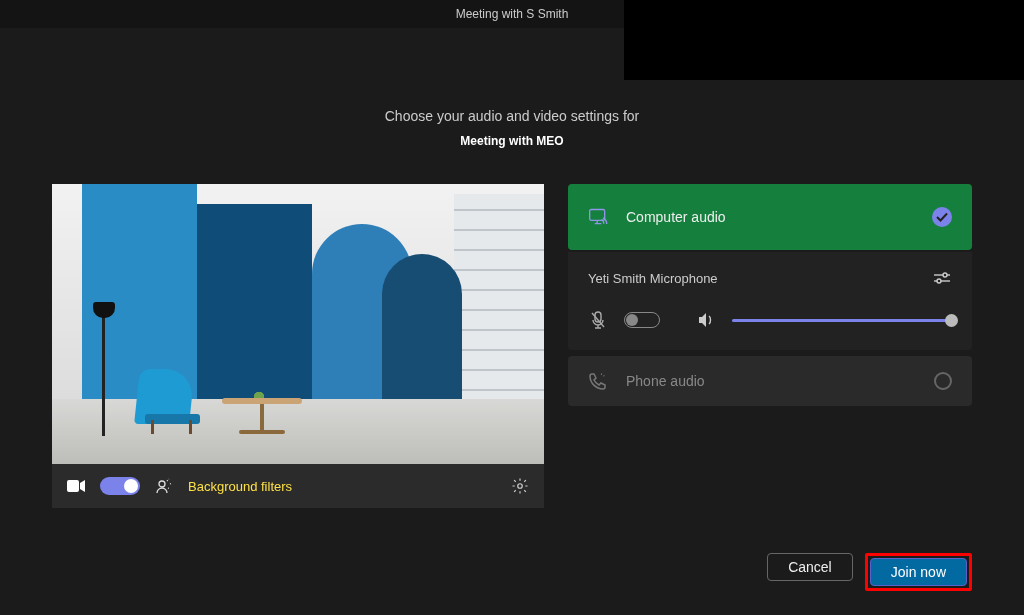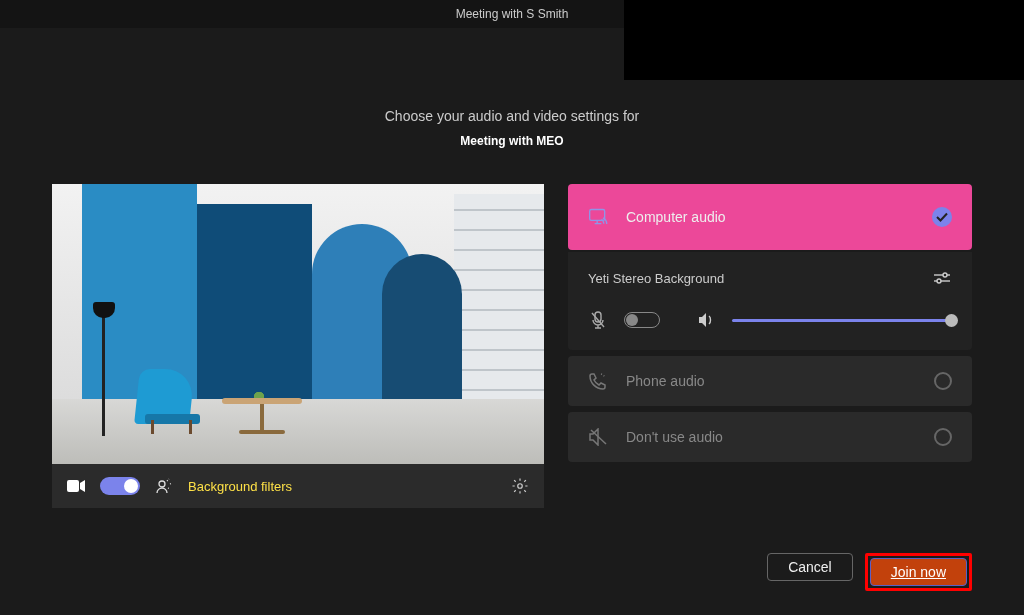--- a/index.html
+++ b/index.html
@@ -33,33 +33,33 @@
   .ctrlbar { height:44px; background:#2b2b2b; display:flex; align-items:center; padding:0 14px; gap:14px;}
   .icon { width:20px; height:20px; display:inline-flex; align-items:center; justify-content:center;}
   .toggle { width:40px; height:18px; background:#7b83eb; border-radius:10px; position:relative; cursor:pointer;}
   .toggle .knob{position:absolute; right:2px; top:2px; width:14px; height:14px; background:#fff; border-radius:50%;}
   .sm-toggle { width:36px; height:16px; border:1px solid #888; border-radius:10px; position:relative; cursor:pointer;}
   .sm-toggle .knob{position:absolute; left:1px; top:1px; width:12px; height:12px; background:#888; border-radius:50%;}
   .bglabel{font-size:13px;color:#fde047;}
   .gear{ margin-left:auto; cursor:pointer;}
   .right { flex:1; display:flex; flex-direction:column; gap:6px;}
   .opt { background:#2a2a2a; border-radius:4px; display:flex; align-items:center; padding:0 20px; height:50px; gap:18px; cursor:pointer;}
-  .opt.selected { background:#ec4899; height:66px;}
+  .opt.selected { background:#15803d; height:66px;}
   .opt .label{ font-size:14px; color:#888;}
   .opt.selected .label{ color:#eee;}
   .radio{ margin-left:auto; width:18px; height:18px; border:2px solid #666; border-radius:50%;}
   .check{ margin-left:auto; width:20px; height:20px; background:#7b83eb; border-radius:50%; display:flex; align-items:center; justify-content:center;}
   .detail { background:#222; border-radius:0 0 4px 4px; padding:16px 20px 20px 20px; margin-top:-4px;}
   .drow{ display:flex; align-items:center; justify-content:space-between; font-size:13px; color:#ccc;}
   .drow2{ display:flex; align-items:center; gap:16px; margin-top:22px;}
   .slider{ flex:1; height:3px; background:#7b83eb; position:relative; border-radius:2px;}
   .slider .thumb{position:absolute; right:-6px; top:-5px; width:13px; height:13px; background:#bbb; border-radius:50%;}
   .footer{ position:absolute; right:52px; bottom:24px; display:flex; gap:12px;}
   .btn{ height:28px; padding:0 20px; border-radius:4px; font-size:14px; display:flex; align-items:center; cursor:pointer; border:1px solid #666; background:transparent; color:#eee;}
-  .btn.primary{ background:#c2410c; border-color:#5b5fc7; color:#fff;text-decoration:underline;}
+  .btn.primary{ background:#0369a1; border-color:#5b5fc7; color:#fff;}
   .highlight{ border:3px solid #f00; padding:2px; border-radius:2px;}
   svg{display:block;}
 </style>
 </head>
 <body>
 
 <div class="titlebar">
   <span>Meeting with S Smith</span>
 </div>
 <div class="blackbox"></div>
@@ -132,21 +132,21 @@
       <span class="label">Computer audio</span>
       <span class="check">
         <svg width="12" height="10" viewBox="0 0 12 10">
             <path d="M1 5 L4.5 8.5 L11 1.5" stroke="#222" stroke-width="2" fill="none"></path>
           </svg>
       </span>
     </div>
 
     <div class="detail">
       <div class="drow">
-        <span>Yeti Stereo Background</span>
+        <span>Yeti Smith Microphone</span>
         <span class="icon">
           <svg width="18" height="14" viewBox="0 0 18 14" stroke="#ccc" stroke-width="1.4">
               <line x1="1" y1="4" x2="17" y2="4"></line>
               <circle cx="12" cy="4" r="2" fill="#222"></circle>
               <line x1="1" y1="10" x2="17" y2="10"></line>
               <circle cx="6" cy="10" r="2" fill="#222"></circle>
             </svg>
         </span>
       </div>
       <div class="drow2">
@@ -177,30 +177,20 @@
         <svg width="20" height="20" viewBox="0 0 20 20" fill="none" stroke="#777" stroke-width="1.5">
             <path d="M4 3c-1 0-2 1-2 2 0 7 6 13 13 13 1 0 2-1 2-2v-2l-4-2-2 2c-2-1-4-3-5-5l2-2-2-4H4z"></path>
             <path d="M13 3c2 .5 3.5 2 4 4" stroke-dasharray="1 2"></path>
           </svg>
       </span>
       <span class="label">Phone audio</span>
       <span class="radio"></span>
     </div>
 
 
-    <div class="opt">
-      <span class="icon">
-        <svg width="20" height="18" viewBox="0 0 20 18" fill="none" stroke="#777" stroke-width="1.5">
-            <path d="M2 6h3l5-5v16l-5-5H2z"></path>
-            <line x1="3" y1="2" x2="18" y2="16"></line>
-          </svg>
-      </span>
-      <span class="label">Don't use audio</span>
-      <span class="radio"></span>
-    </div>
   </div>
 </div>
 
 <div class="footer">
   <div class="btn">
       <span>Cancel</span>
     </div>
   <div class="highlight">
     <div class="btn primary">
         <span>Join now</span>

